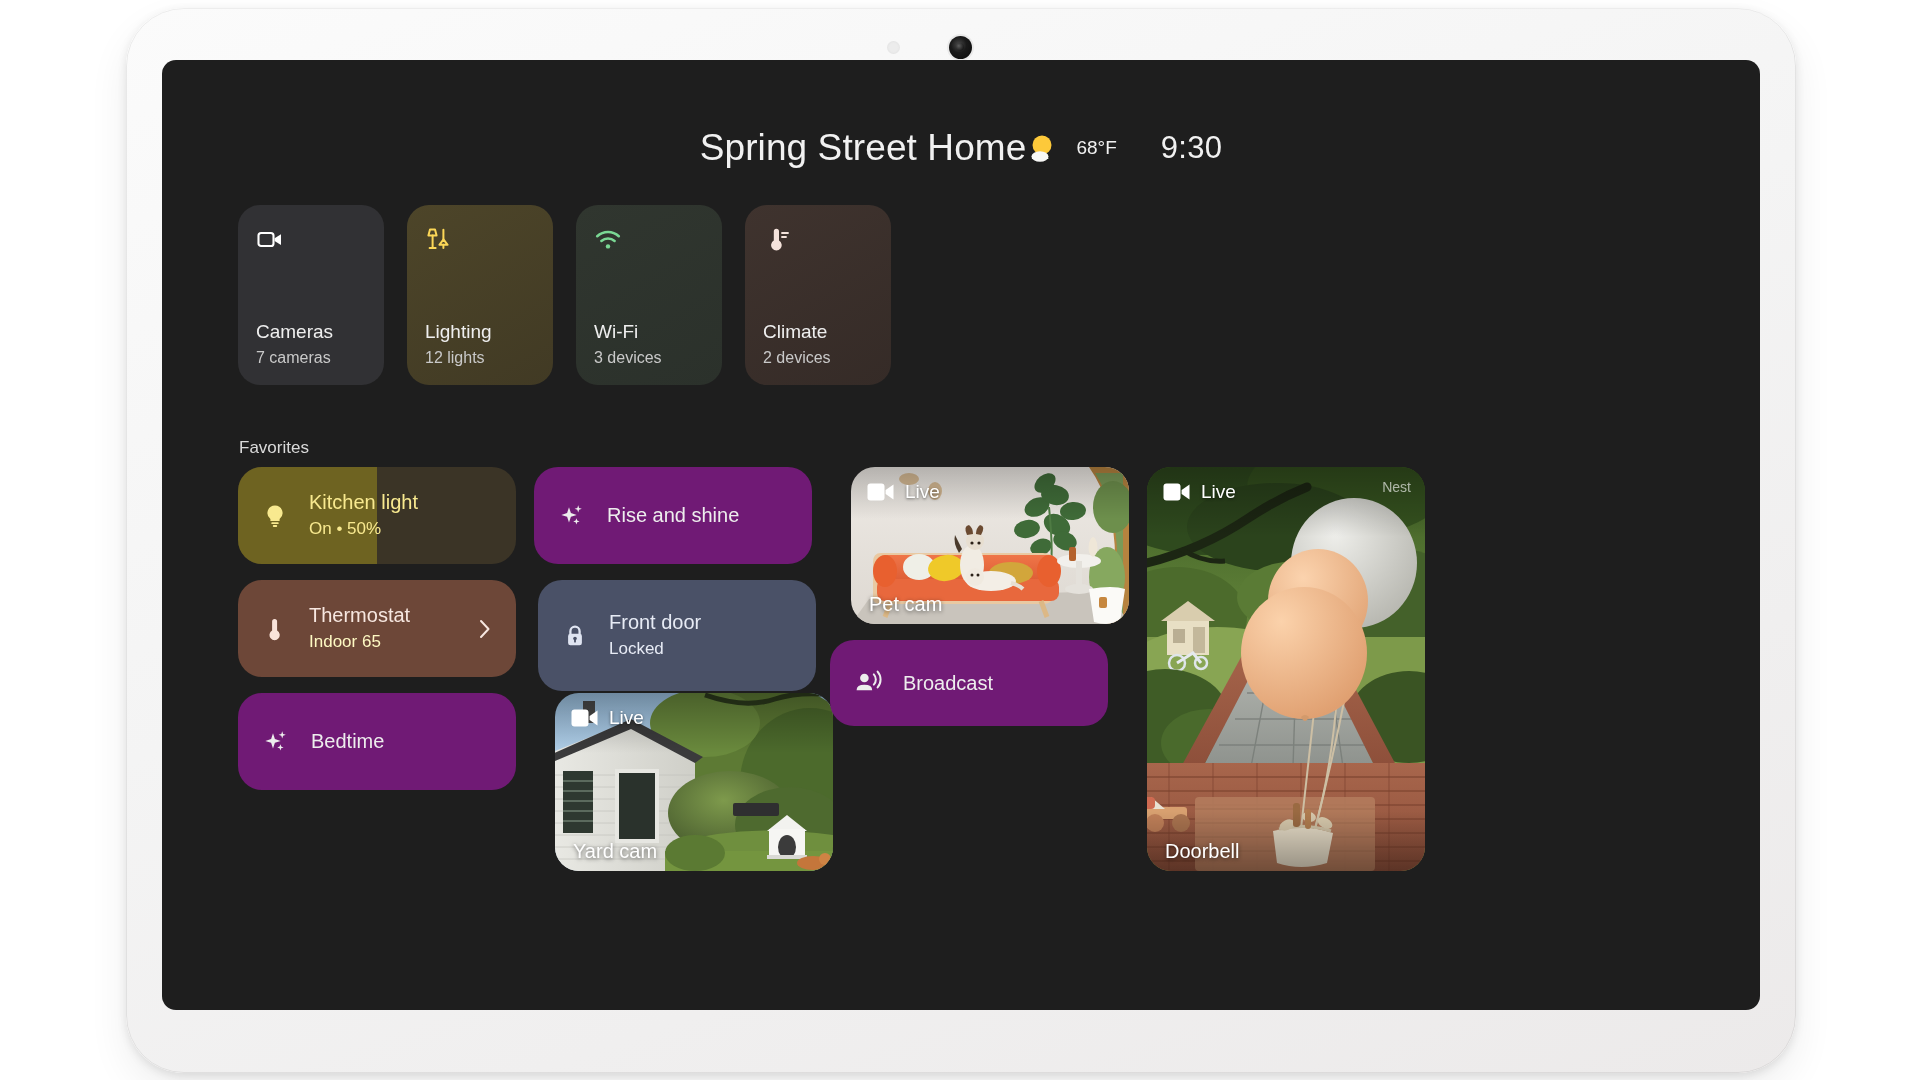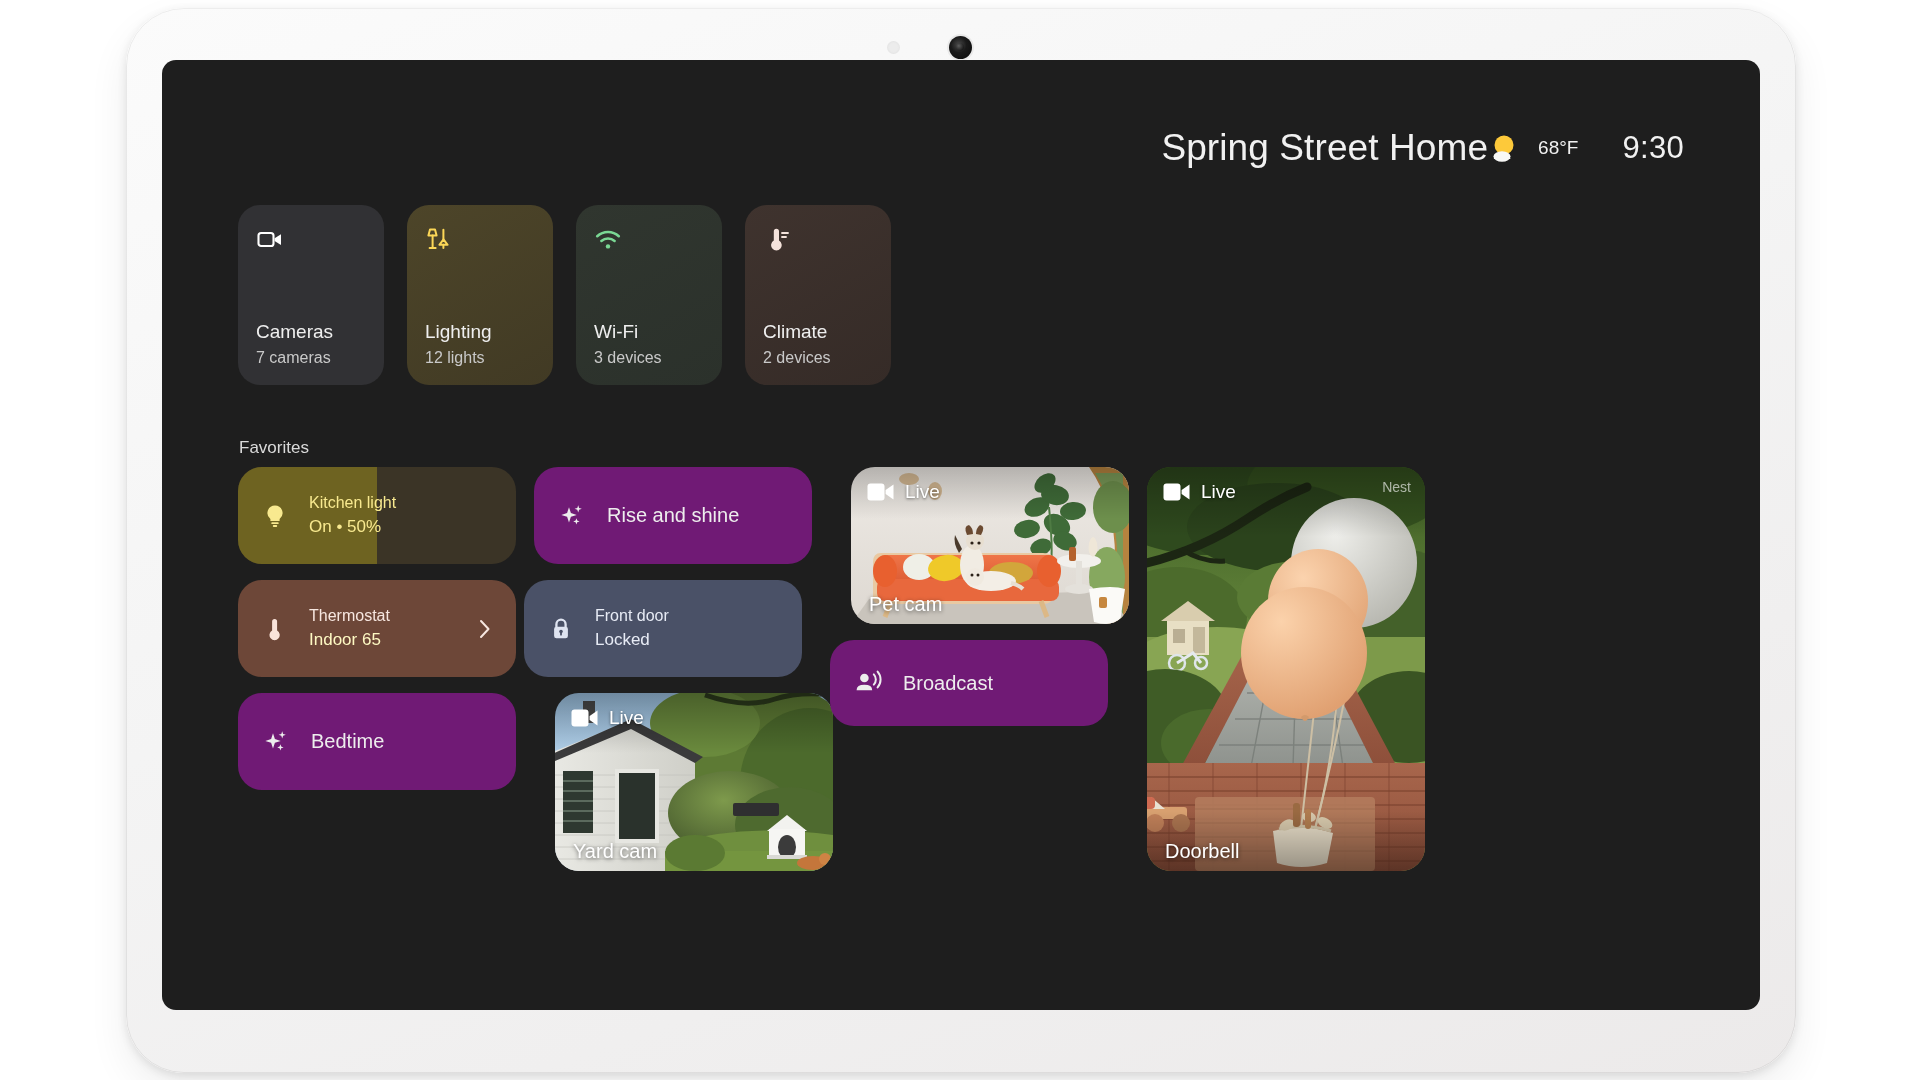--- a/index.html
+++ b/index.html
@@ -57,21 +57,21 @@
     left: 36px; top: 52px;
     width: 1598px; height: 950px;
     background: #1e1e1e;
     border-radius: 14px;
     overflow: hidden;
   }
 
   
   .header{
     position:absolute; left:76px; top:58px; right:76px; height:60px;
-    display:flex; align-items:center; justify-content:flex-end;
+    display:flex; align-items:center; justify-content:center;
   }
   .home-title{
     font-size:37px; font-weight:400; color:#f1f1f1; letter-spacing:0.1px;
   }
   .status{
     display:flex; align-items:center; gap:44px;
     color:#f1f1f1;
   }
   .status-weather{ display:flex; align-items:center; gap:16px; }
   .weather-icon{ width:34px; height:34px; position:relative; display:block; }
@@ -113,21 +113,21 @@
     cursor:pointer;
   }
 
   
   .ctl{
     display:flex; align-items:center;
     padding-left:24px;
   }
   .ctl .ctl-icon{ width:26px; height:26px; flex:0 0 26px; margin-right:21px; z-index:2;}
   .ctl .ctl-body{ z-index:2; }
-  .ctl .ctl-title{ font-size:16px; line-height:1.25; }
+  .ctl .ctl-title{ font-size:20px; line-height:1.25; }
   .ctl .ctl-sub{ font-size:17px; line-height:1.35; margin-top:3px; }
   .fillbar{ position:absolute; left:0; top:0; bottom:0; z-index:1; }
   .chev{ position:absolute; right:24px; top:50%; margin-top:-11px; width:14px; height:22px; z-index:2;}
 
   
   .simple{
     display:flex; align-items:center; padding-left:24px;
     background:#701a75;
   }
   .simple .s-icon{ width:28px; height:28px; margin-right:21px; flex:0 0 28px;}
@@ -286,21 +286,21 @@
             <div class="ctl-title" style="color:#f7e7e0">Thermostat</div>
             <div class="ctl-sub" style="color:#fef9c3">Indoor 65</div>
           </div>
           <span class="chev">
             <svg viewBox="0 0 14 22" width="14" height="22">
               <path d="M3 3 L10.5 11 L3 19" fill="none" stroke="#f7e7e0" stroke-width="2" stroke-linecap="round" stroke-linejoin="round"></path>
             </svg>
           </span>
         </div>
 
-        <div class="tile ctl" style="left:286px; top:113px; width:278px; height:97px; background:#4a5167;">
+        <div class="tile ctl" style="left:300px; top:113px; width:278px; height:111px; background:#4a5167;">
           <span class="ctl-icon">
             <svg viewBox="0 0 26 26" width="26" height="26">
               <path d="M8.4 11 V8.2 a4.6 4.6 0 0 1 9.2 0 V11" fill="none" stroke="#dfe4f1" stroke-width="2.3"></path>
               <rect x="6.1" y="10.7" width="13.8" height="11.6" rx="2.3" fill="#dfe4f1"></rect>
               <circle cx="13" cy="15.6" r="1.8" fill="#4a5167"></circle>
               <rect x="12.1" y="16" width="1.8" height="3.6" rx="0.9" fill="#4a5167"></rect>
             </svg>
           </span>
           <div class="ctl-body">
             <div class="ctl-title" style="color:#e7ebf5">Front door</div>

